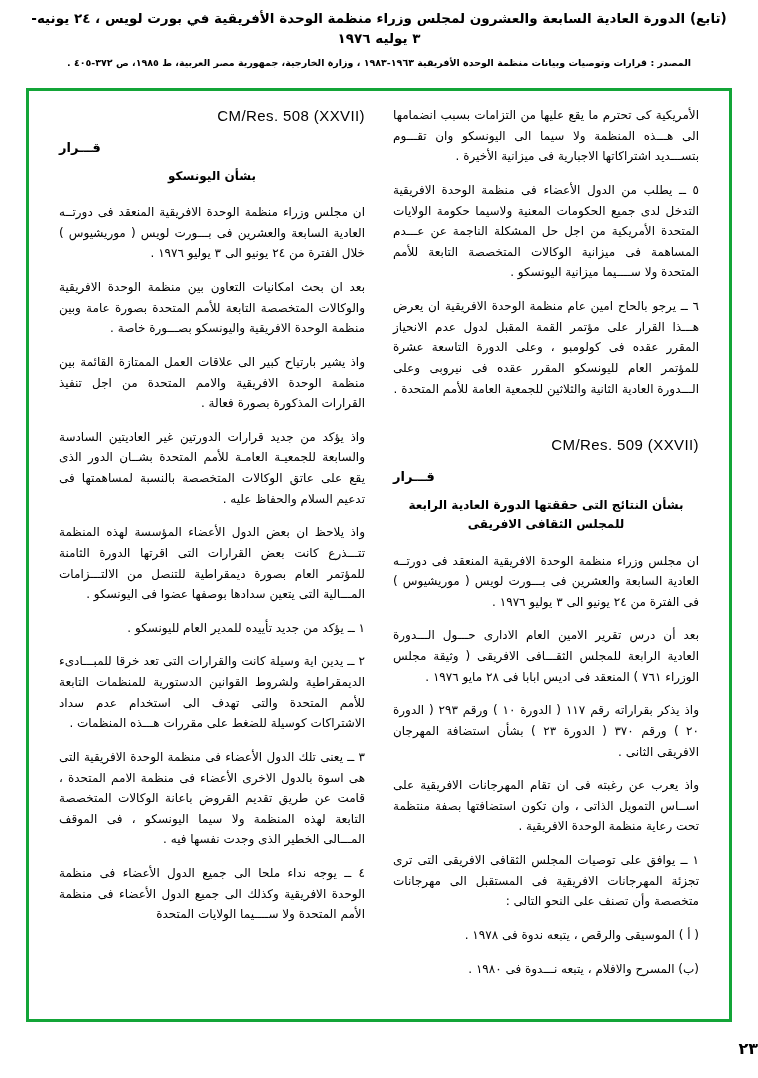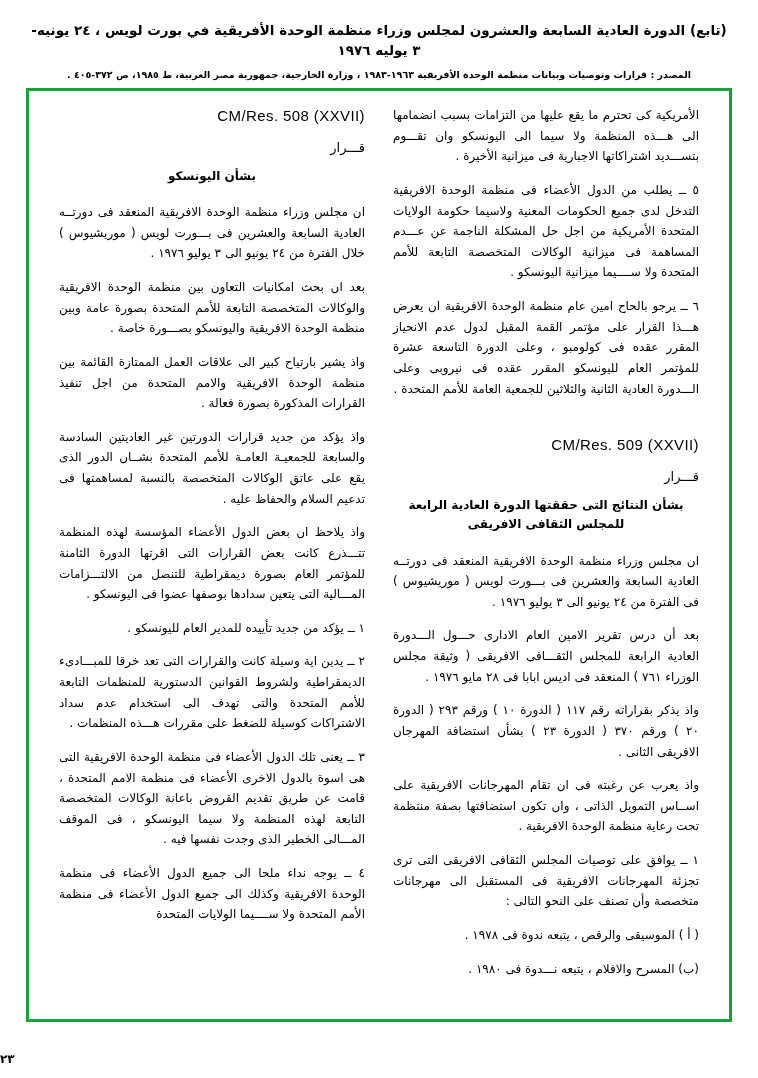--- a/index.html
+++ b/index.html
@@ -16,21 +16,21 @@
     overflow: hidden;
   }
   .page {
     width: 758px;
     height: 1078px;
     position: relative;
     box-sizing: border-box;
     padding: 0;
   }
   .header-block {
-    padding: 20px 28px 0 28px;
+    padding: 8px 28px 0 28px;
     text-align: center;
   }
   .header-title {
     font-size: 13.5px;
     font-weight: bold;
     color: #000000;
     line-height: 1.5;
     direction: rtl;
   }
   .header-source {
@@ -90,43 +90,43 @@
     font-family: Liberation Sans, sans-serif;
     letter-spacing: 0.4px;
   }
   .col-left .res-code {
     text-align: right;
   }
   .col-right .res-code {
     text-align: right;
   }
   .res-word {
-    text-align: right;
+    text-align: left;
     font-size: 13px;
-    font-weight: normal;
+    font-weight: bold;
     letter-spacing: 3px;
     margin: 6px 0 12px 0;
     direction: rtl;
   }
   .res-subject {
     text-align: center;
     font-size: 12px;
     font-weight: bold;
     margin: 0 0 16px 0;
     line-height: 1.6;
     direction: rtl;
   }
   .spacer-lg { height: 22px; }
   .page-number {
     position: absolute;
-    bottom: 12px;
+    bottom: 20px;
     left: 0;
     right: 0;
-    text-align: left;
-    font-size: 12px;
+    text-align: right;
+    font-size: 16px;
     font-weight: bold;
     direction: rtl;
   }
 </style>
 </head>
 <body>
 
 <div class="page">
 
   <div class="header-block">

